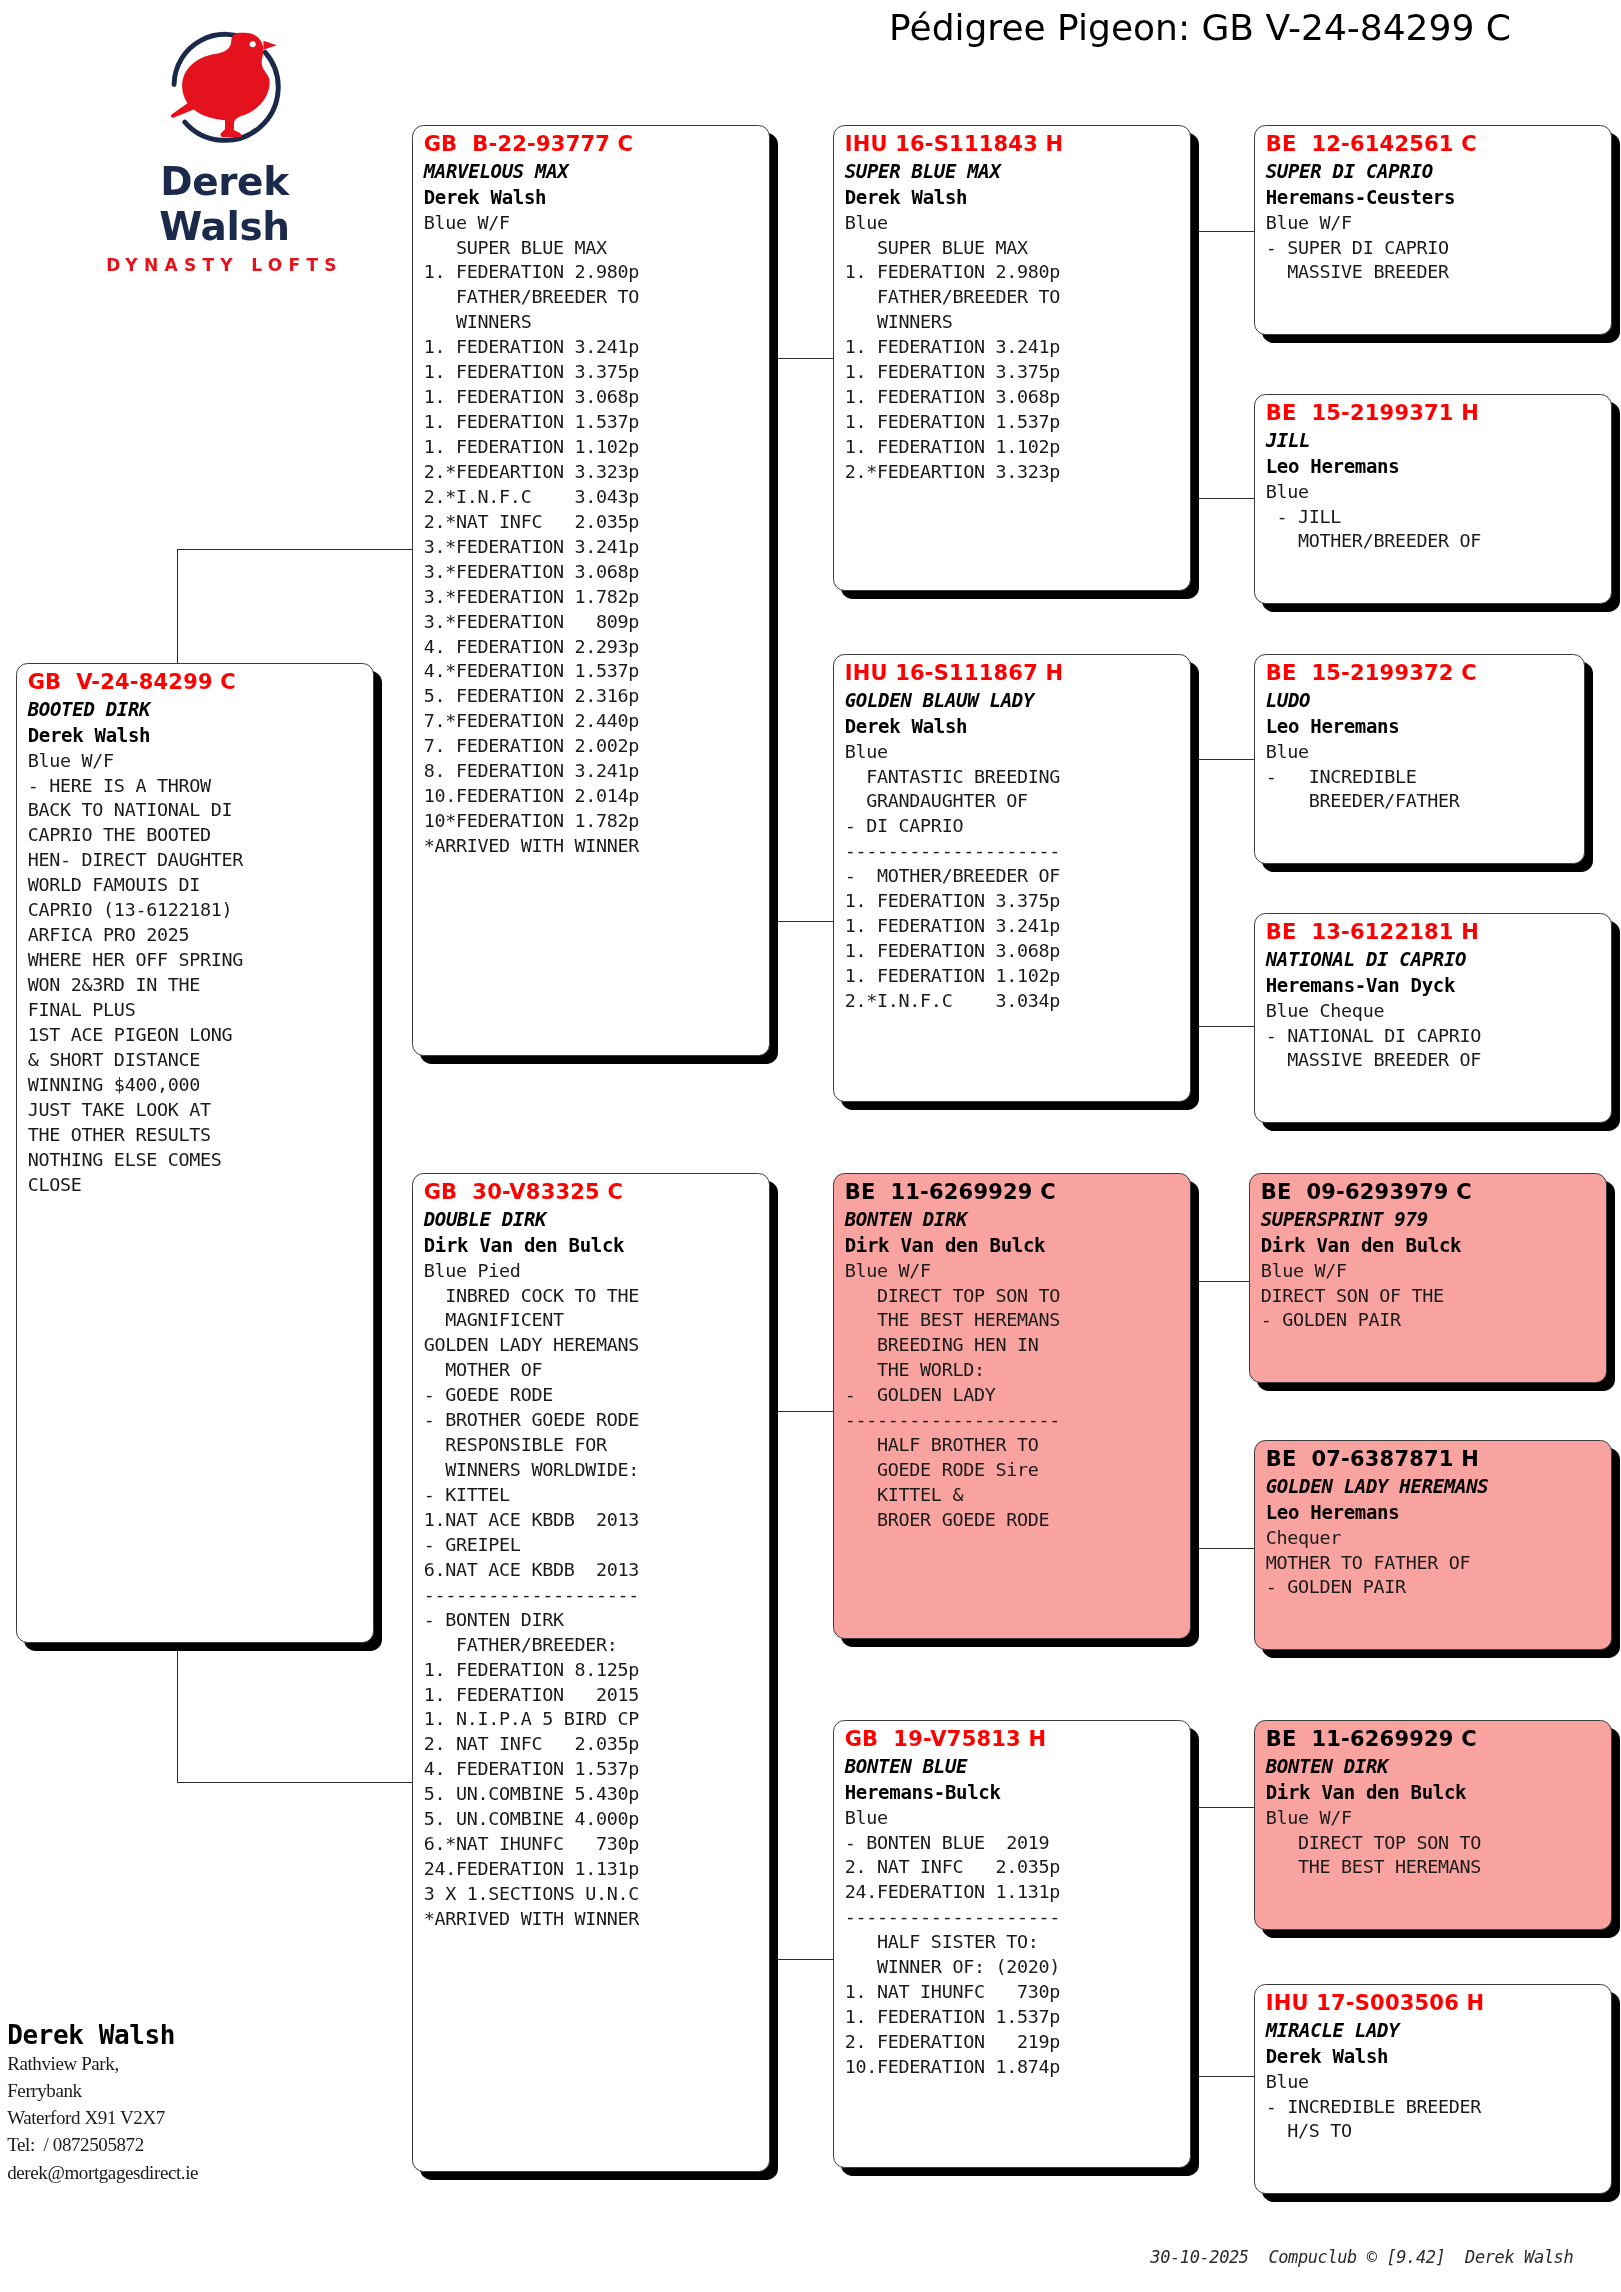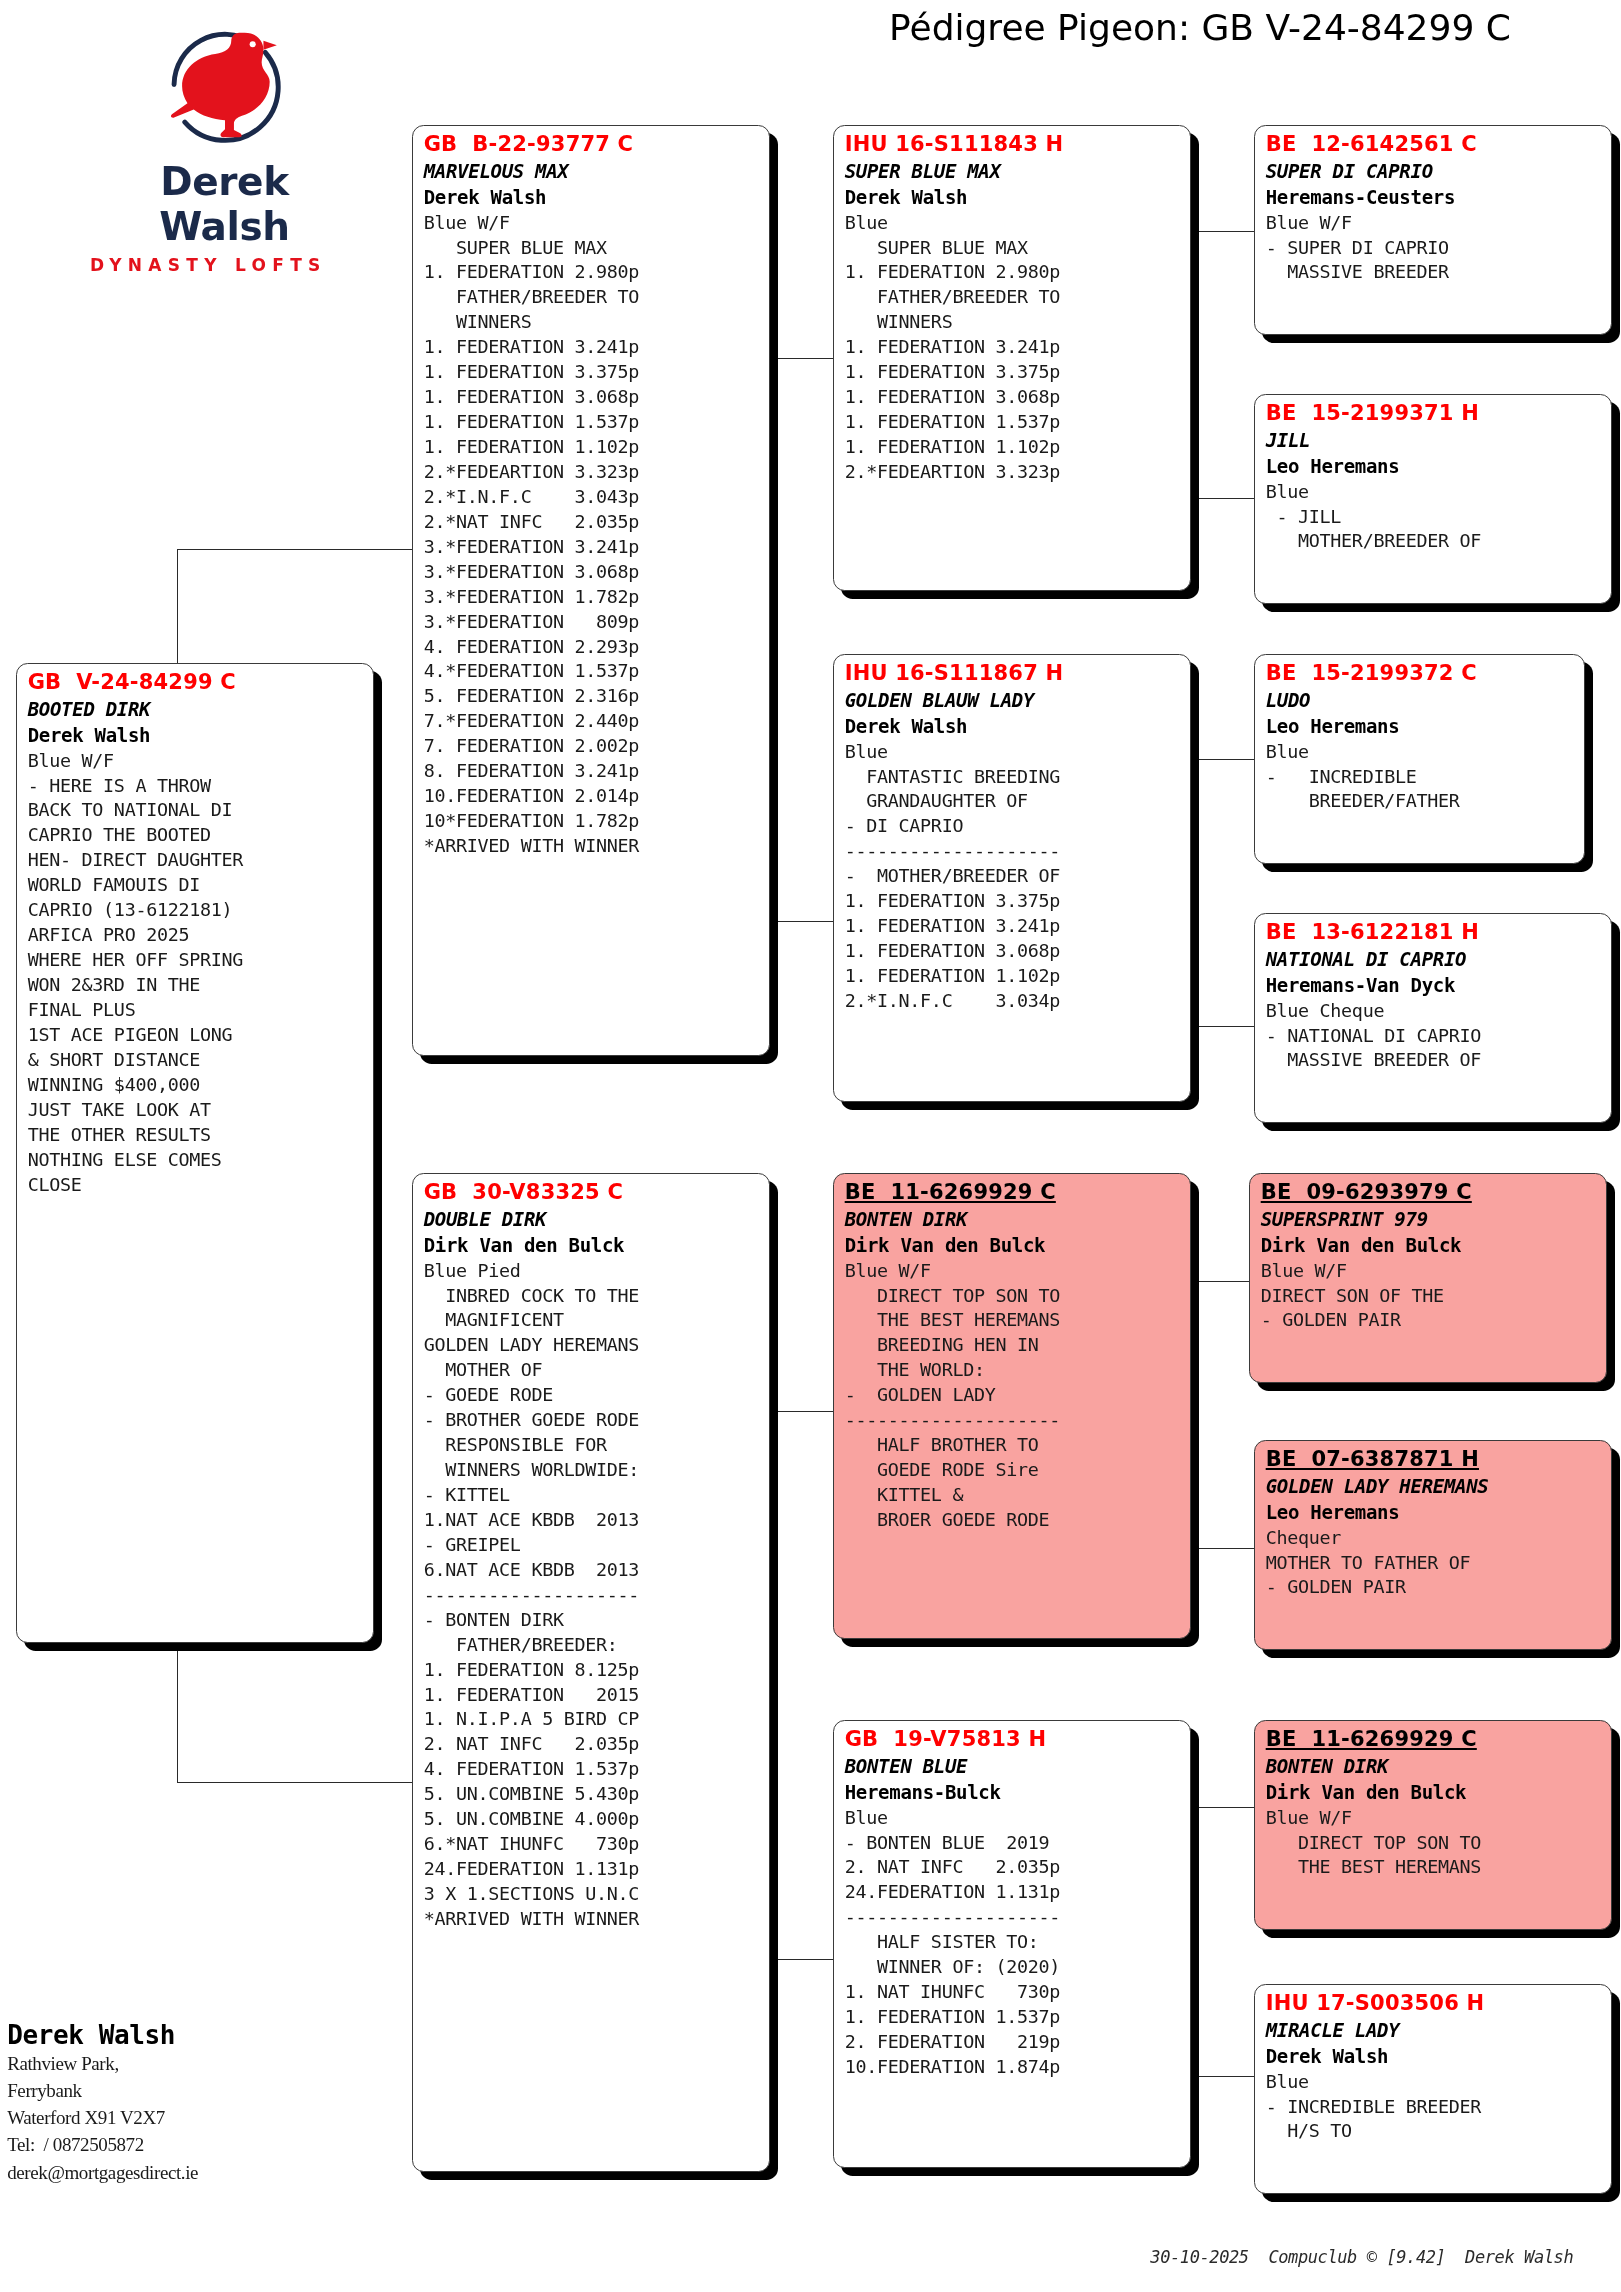--- a/index.html
+++ b/index.html
@@ -13,21 +13,21 @@
 
   
   .logo-wrap { position: absolute; left: 90px; top: 12.5px; width: 269px; height: 242px; }
   .logo-mark { position: relative; width: 206px; height: 143px; margin: 0 auto; }
   .logo-text {
     text-align: center; font-family: "DejaVu Sans", sans-serif;
     font-weight: bold; font-size: 39px; color: #1b2a4a; letter-spacing: -0.4px;
     margin-top: 3.6px;
   }
   .logo-sub {
-    text-align: left; font-family: "DejaVu Sans", sans-serif;
+    text-align: center; font-family: "DejaVu Sans", sans-serif;
     font-weight: bold; font-size: 17px; color: #e3121c; letter-spacing: 6.3px;
     margin-top: 6.3px;
   }
 
   
   .title {
     position: absolute; left: 788px; top: 7.2px; width: 824px;
     font-family: "DejaVu Sans", sans-serif;
     font-size: 36px; color: #000; text-align: center; white-space: nowrap;
   }
@@ -41,21 +41,21 @@
     box-shadow: 8px 8px 0 0 #000000;
     padding: 5.4px 8px 7.2px 10.7px;
     overflow: hidden;
   }
   .box.pink { background: #f9a3a0; }
   .ring {
     font-family: "DejaVu Sans", sans-serif;
     font-weight: bold; font-size: 21px; color: #ff0000;
     white-space: pre; letter-spacing: 0.2px; line-height: 1.33;
   }
-  .box.pink .ring { color: #000000; text-decoration: underline; }
+  .box.pink .ring { color: #000000; }
   .bname {
     font-family: "DejaVu Sans Mono", monospace;
     font-weight: bold; font-style: italic; font-size: 19px; color: #000;
     white-space: pre; line-height: 1.35; letter-spacing: -0.3px;
   }
   .bowner {
     font-family: "DejaVu Sans Mono", monospace;
     font-weight: bold; font-size: 19px; color: #000;
     white-space: pre; line-height: 1.35; letter-spacing: -0.3px;
   }

